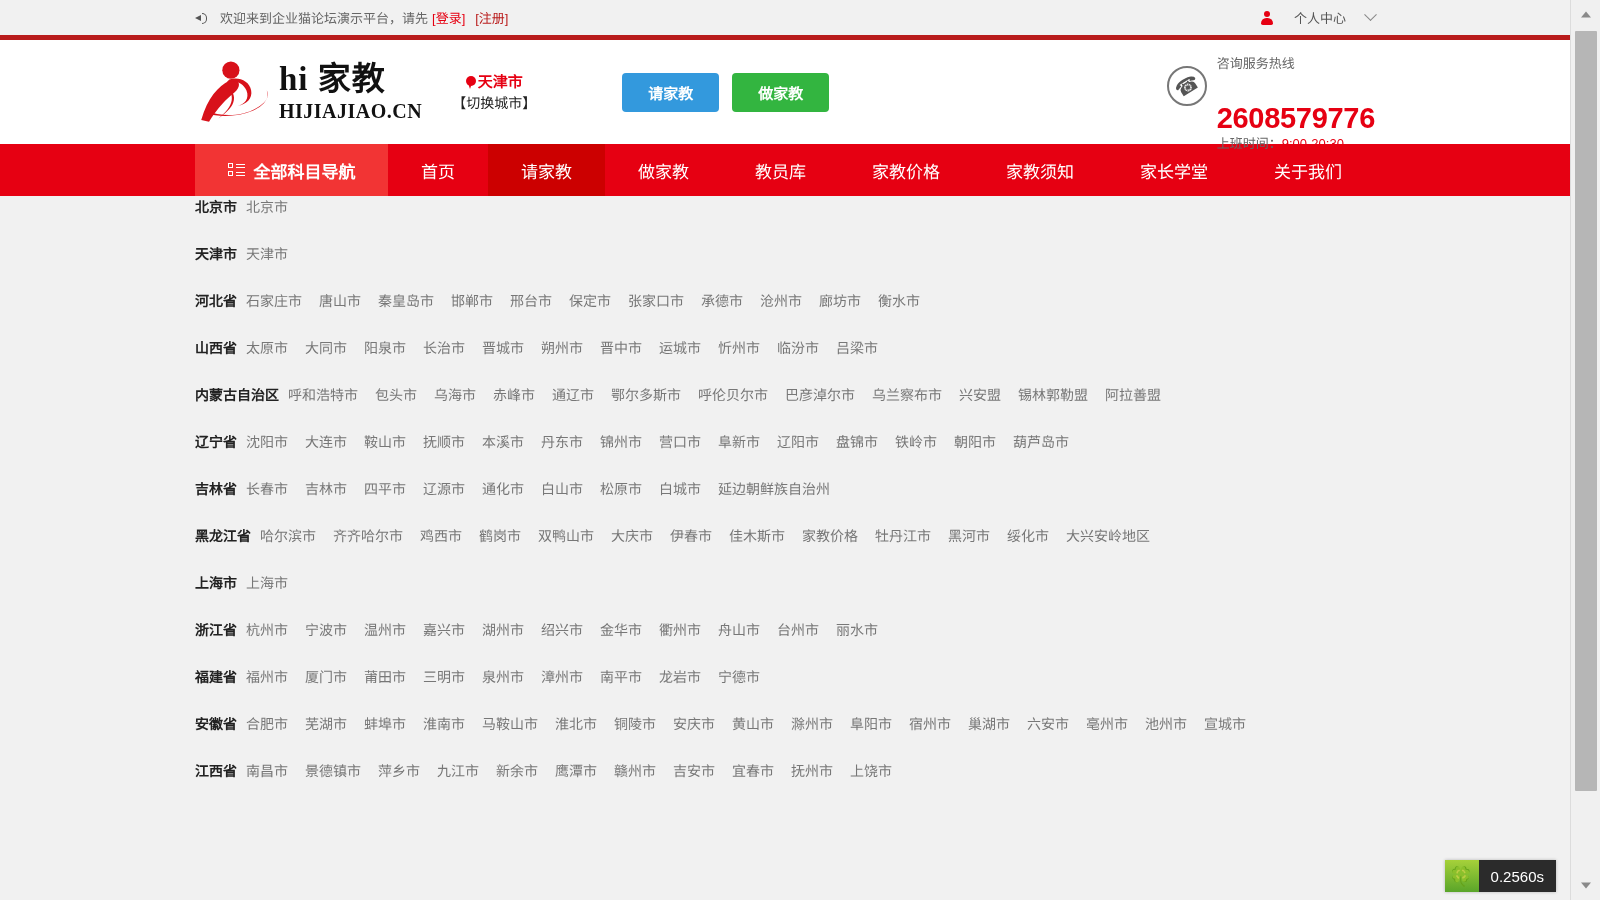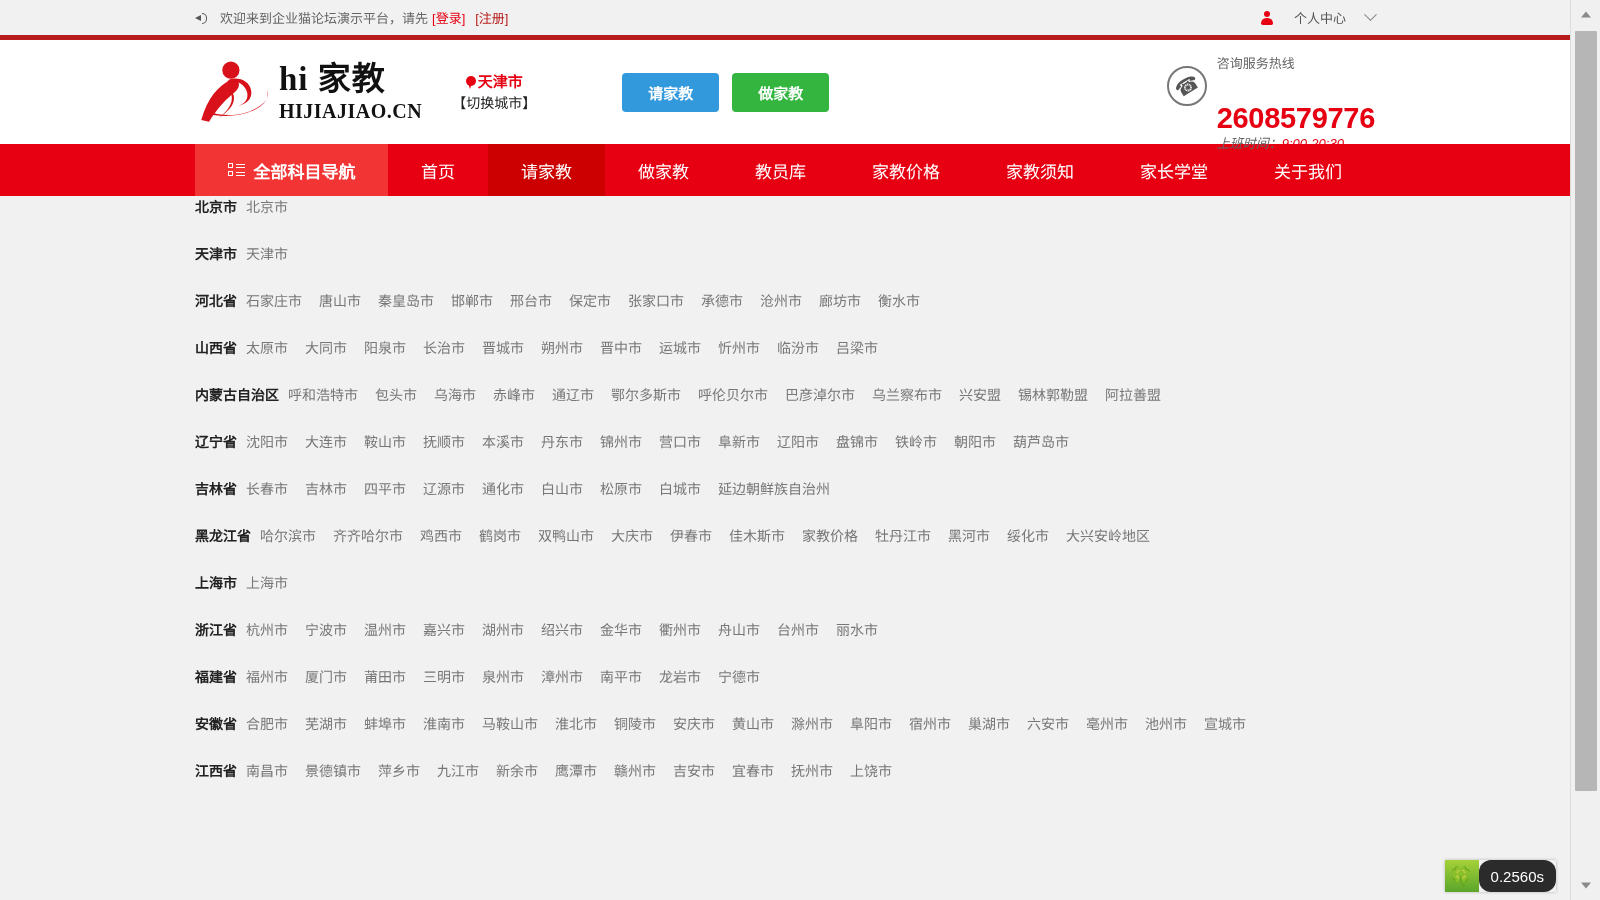--- a/index.html
+++ b/index.html
@@ -230,21 +230,21 @@
   .hotline-text { line-height: 1.2; }
   .hotline-label { font-size: 13px; color: #666; }
   .hotline-num {
     font-size: 29px;
     font-weight: bold;
     color: #e60012;
     letter-spacing: -0.3px;
     line-height: 1.25;
     margin-top: 28px;
   }
-  .hotline-hours { font-size: 13px; color: #666; font-style: italic; }
+  .hotline-hours { font-size: 13px; color: #666; }
   .hotline-hours .hours-val { color: #e60012; }
 
   
   .nav {
     height: 52px;
     background: #e60012;
   }
   .nav-inner {
     width: 1180px;
     margin: 0 auto;
@@ -394,21 +394,20 @@
     line-height: 1;
   }
   .perf-time {
     background: #2b2b2b;
     color: #ffffff;
     font-size: 15px;
     padding: 12px 12px;
     display: flex;
     align-items: center;
     font-family: "Liberation Sans", sans-serif;
-    border-radius: 12px;
   }
 </style>
 </head>
 <body>
 
 <div class="viewport">
   <div class="page">
 
     <div class="topbar">
       <div class="topbar-inner">

